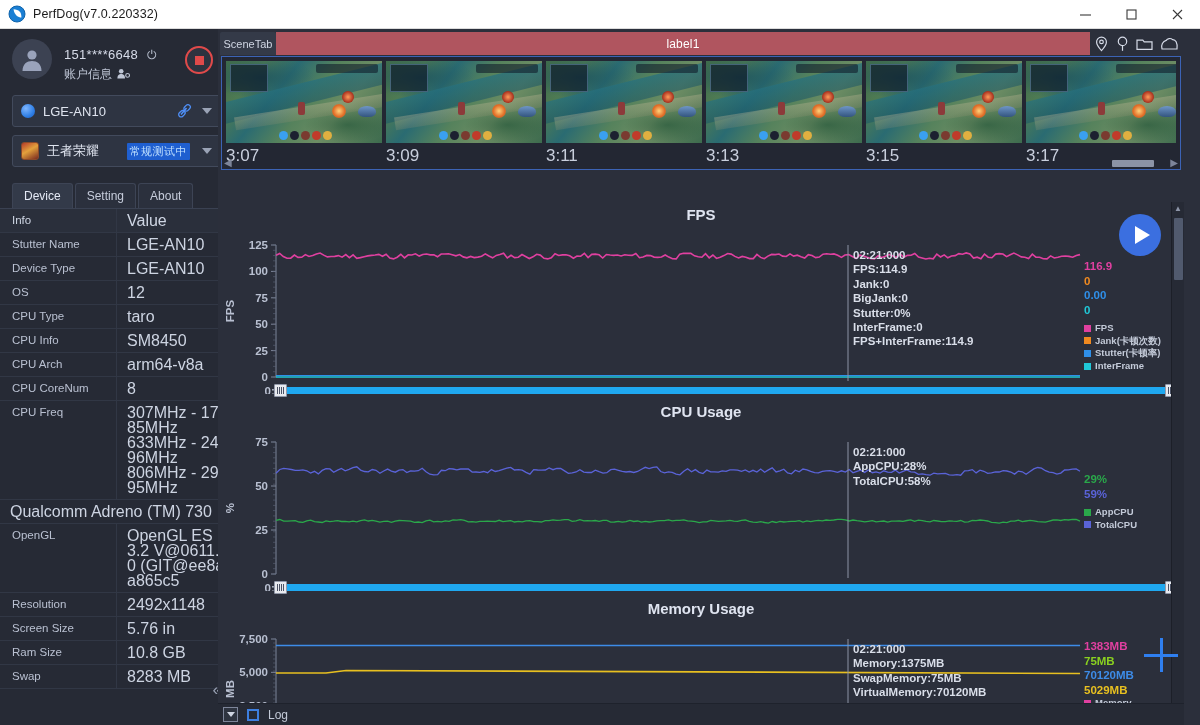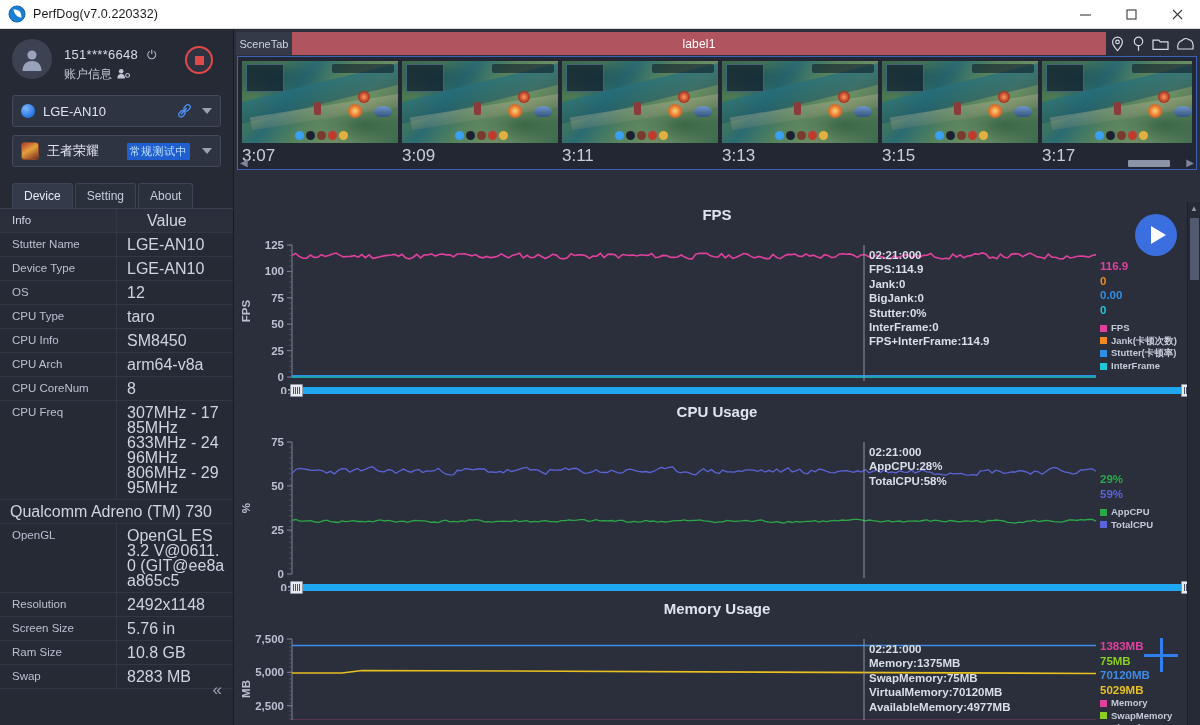--- a/index.html
+++ b/index.html
@@ -80,35 +80,35 @@
   .tab {
     padding:5px 11px; font-size:12px; color:#c6ccdb;
     background:#2b303d; border:1px solid #3d4455; border-bottom:none;
     border-radius:3px 3px 0 0; margin-right:2px;
   }
   .tab.active { background:#333a49; color:#e4e9f5; }
 
   
   .itable { margin-top:0; border-top:1px solid #3a4152; }
   .irow { display:flex; min-height:23px; border-bottom:1px solid #31374５; border-bottom:1px solid #313745; }
-  .irow.head { background:#2a2f3b;gap:20px; }
+  .irow.head { background:#2a2f3b; }
   .icell-k {
     width:117px; padding:4px 0 4px 12px; color:#b9c0d1; font-size:11.5px;
     border-right:1px solid #313745; line-height:15px;
   }
   .icell-v { flex:1; padding:4px 6px 4px 10px; color:#cdd4e2; font-size:16px; line-height:15px;
              word-break:break-all; }
   .irow.head .icell-k, .irow.head .icell-v { color:#cfd6e4; }
   .collapse-arrows {
     position:absolute; right:14px; bottom:25px; color:#9aa2b4; font-size:17px;
     letter-spacing:-3px;
   }
 
   
-  .main { position:absolute; left:234px; top:29px; width:966px; height:696px; background:#2b2f3b; }
+  .main { position:absolute; left:218px; top:29px; width:966px; height:696px; background:#2b2f3b; }
 
   .scenebar { height:26px; display:flex; align-items:stretch; padding:3px 2px 0 2px; }
   .scenetab {
     width:56px; background:#343a48; color:#cfd5e2; font-size:11px;
     display:flex; align-items:center; justify-content:center; border-radius:2px 2px 0 0;
   }
   .labelbar {
     flex:1; background:#b0555f; color:#ffffff; font-size:12px;
     display:flex; align-items:center; justify-content:center; letter-spacing:.2px;
   }
@@ -831,19 +831,26 @@
         <div class="playbtn" style="top:12px">
           <div class="tri"></div>
         </div>
       </div>
 
     <div class="vscroll">
       <div class="up">▲</div>
       <div class="thumbv"></div>
     </div>
 
+    <div class="bottombar">
+      <span class="dropbtn">
+          <i></i>
+        </span>
+      <span class="chk"></span>
+      <span class="logtxt">Log</span>
+    </div>
   </div>
 
   <div class="crosshair">
     <div class="h"></div>
     <div class="v"></div>
   </div>
 </div>
 
 </body></html>

